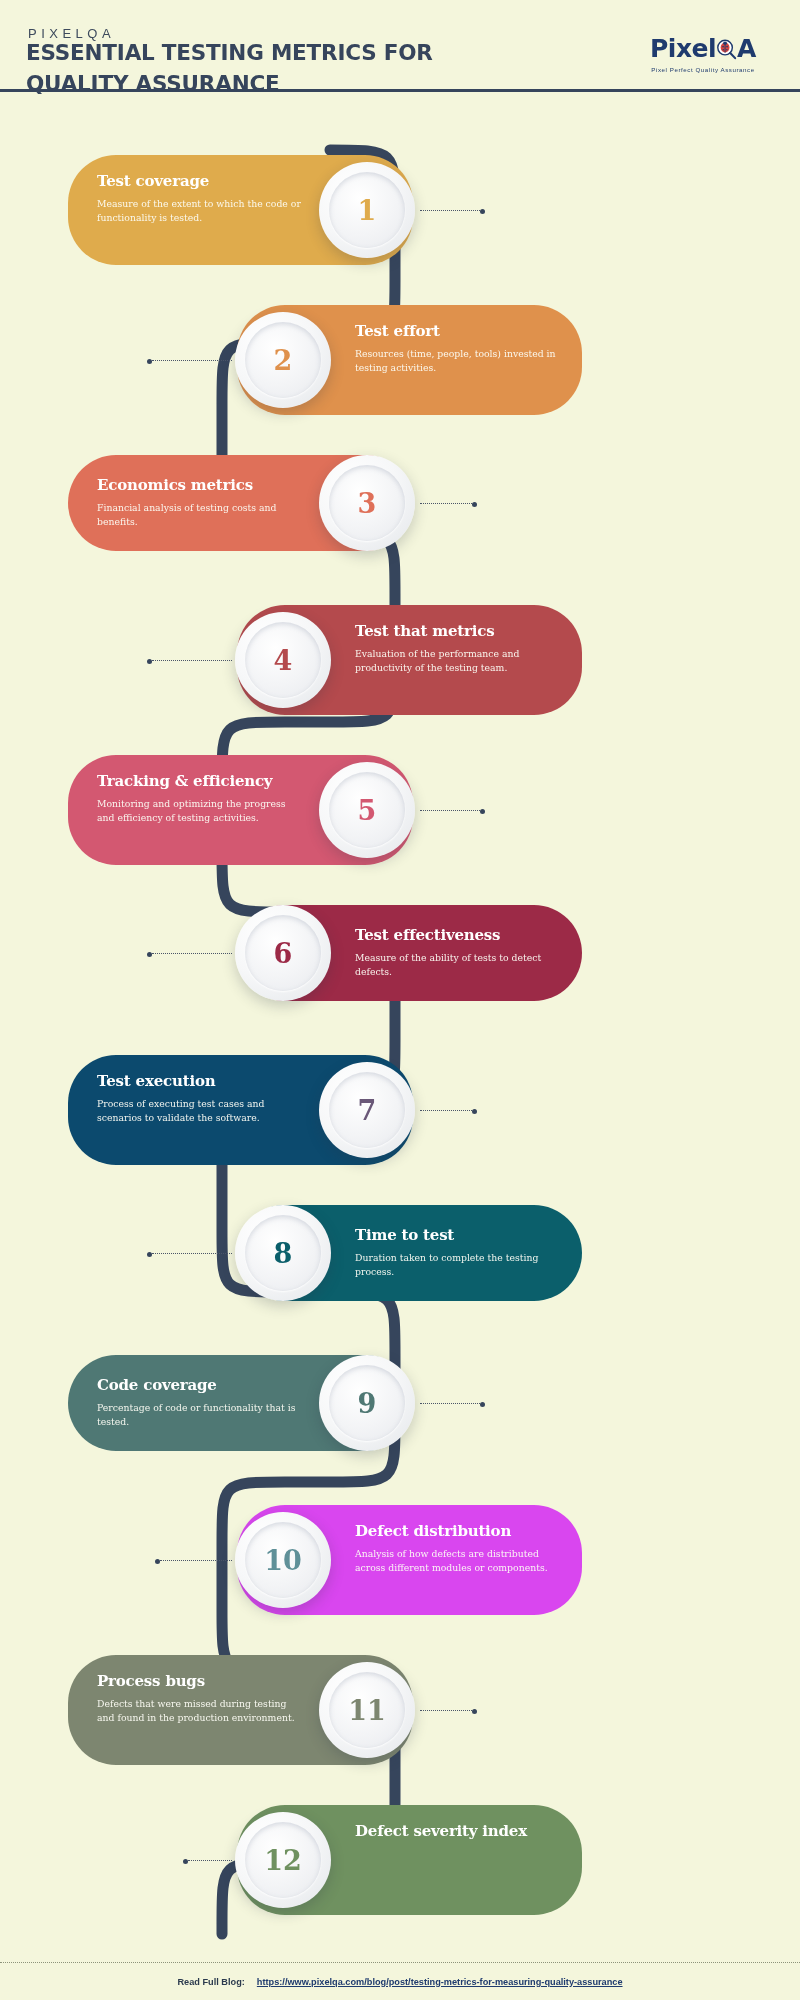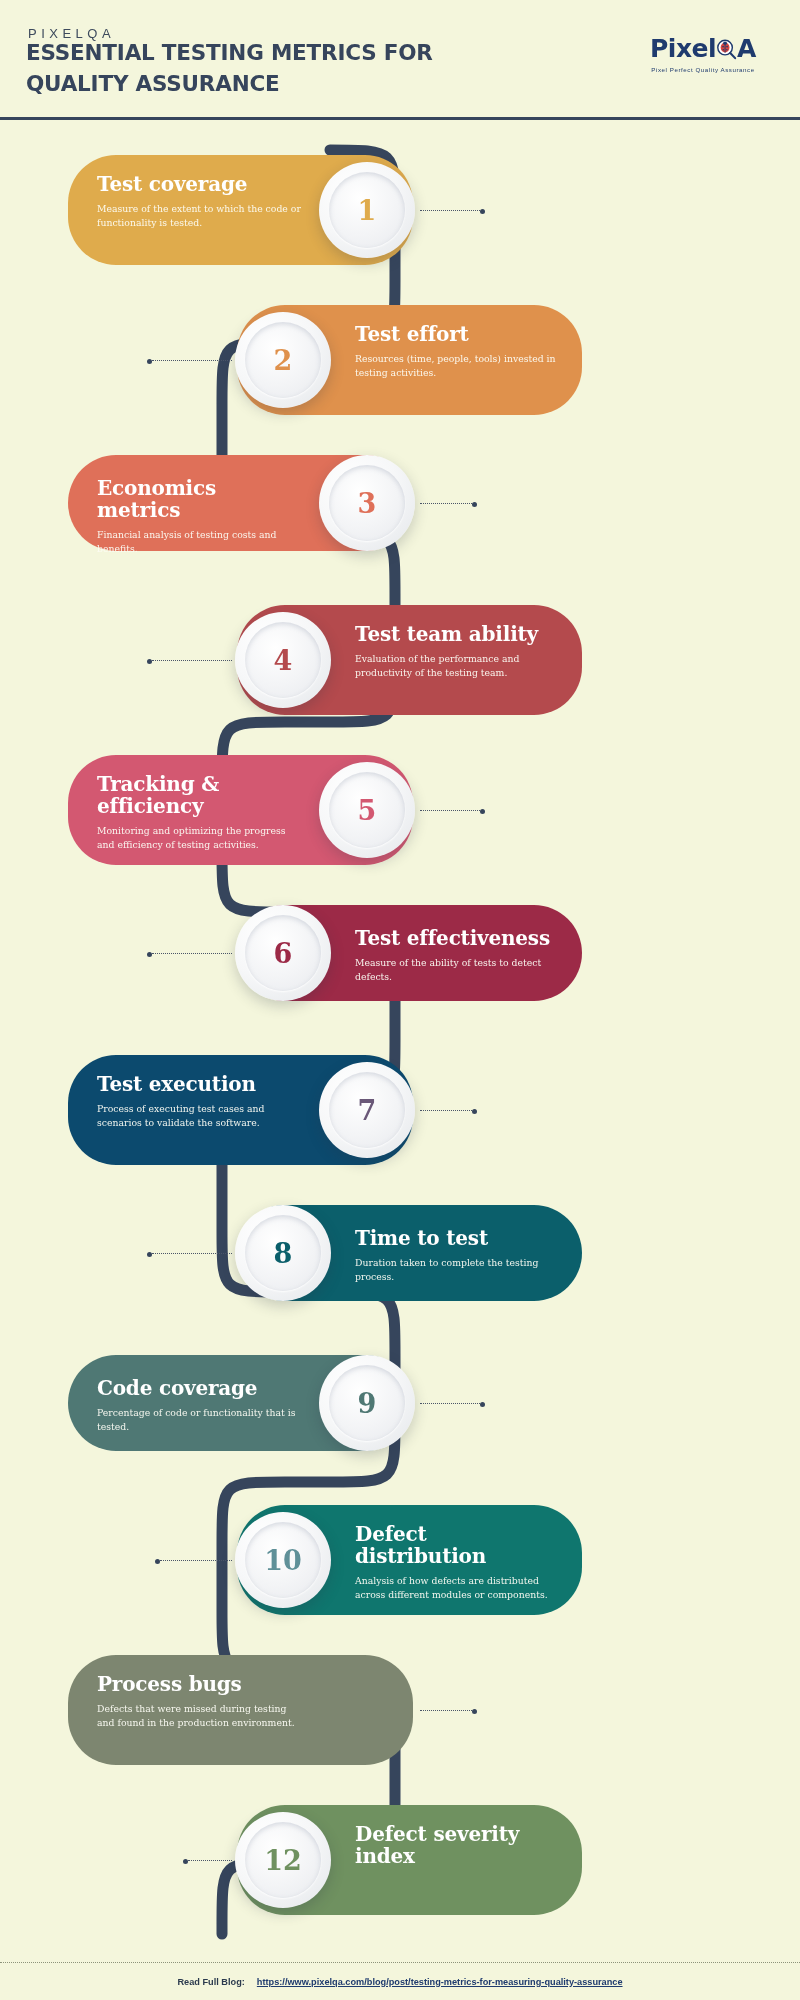--- a/index.html
+++ b/index.html
@@ -15,21 +15,21 @@
     width: 800px;
     height: 2000px;
     background: #f4f6dc;
   }
 
   
   .header {
     position: absolute;
     top: 0; left: 0;
     width: 800px;
-    height: 120px;
+    height: 92px;
     background: #f4f6dc;
     border-bottom: 3px solid #36455c;
   }
   .kicker {
     position: absolute;
     left: 28px; top: 26px;
     font-size: 13px;
     letter-spacing: 4.5px;
     font-weight: 500;
     color: #3d4a5c;
@@ -103,21 +103,21 @@
     top: 0;
     width: 205px;
     padding-top: 2px;
   }
   .card.left  .card-text { left: 29px;  text-align: left; }
   .card.right .card-text { right: 22px; text-align: left; }
 
   .card-title {
     font-family: "DejaVu Serif", serif;
     font-weight: 700;
-    font-size: 20px;
+    font-size: 15px;
     line-height: 1.1;
     color: #ffffff;
     letter-spacing: -0.2px;
   }
   .card.right .card-title { text-align: left; }
   .card-desc {
     margin-top: 7px;
     font-family: "DejaVu Serif", serif;
     font-size: 9.3px;
     line-height: 1.52;
@@ -295,21 +295,21 @@
         </div>
         <div class="badge" style="top: 0px;">
           <div class="badge-num" style="color: rgb(223, 112, 89);">3</div>
         </div>
       </div>
       <div class="dots" style="top: 503px; left: 420px; width: 52px;">
         <div class="dot-end" style="right: -5px;"></div>
       </div>
       <div class="card right" style="top: 605px; height: 110px; background: rgb(180, 74, 77);">
         <div class="card-text" style="top: 16px;">
-          <div class="card-title">Test team ability</div>
+          <div class="card-title">Test that metrics</div>
           <div class="card-desc">Evaluation of the performance and productivity of the testing team.</div>
         </div>
         <div class="badge" style="top: 7px;">
           <div class="badge-num" style="color: rgb(180, 74, 77);">4</div>
         </div>
       </div>
       <div class="dots" style="top: 660px; left: 152px; width: 80px;">
         <div class="dot-end" style="left: -5px;"></div>
       </div>
       <div class="card left" style="top: 755px; height: 110px; background: rgb(211, 88, 113);">
@@ -365,36 +365,39 @@
           <div class="card-title">Code coverage</div>
           <div class="card-desc">Percentage of code or functionality that is tested.</div>
         </div>
         <div class="badge" style="top: 0px;">
           <div class="badge-num" style="color: rgb(79, 120, 116);">9</div>
         </div>
       </div>
       <div class="dots" style="top: 1403px; left: 420px; width: 60px;">
         <div class="dot-end" style="right: -5px;"></div>
       </div>
-      <div class="card right" style="top: 1505px; height: 110px; background: #0f766e;">
+      <div class="card right" style="top: 1505px; height: 110px; background: #d946ef;">
         <div class="card-text" style="top: 16px;">
           <div class="card-title">Defect distribution</div>
           <div class="card-desc">Analysis of how defects are distributed across different modules or components.</div>
         </div>
         <div class="badge" style="top: 7px;">
           <div class="badge-num" style="color: rgb(95, 144, 152);">10</div>
         </div>
       </div>
       <div class="dots" style="top: 1560px; left: 160px; width: 72px;">
         <div class="dot-end" style="left: -5px;"></div>
       </div>
       <div class="card left" style="top: 1655px; height: 110px; background: rgb(125, 134, 112);">
         <div class="card-text" style="top: 16px;">
           <div class="card-title">Process bugs</div>
           <div class="card-desc">Defects that were missed during testing and found in the production environment.</div>
+        </div>
+        <div class="badge" style="top: 7px;">
+          <div class="badge-num" style="color: rgb(125, 134, 112);">11</div>
         </div>
       </div>
       <div class="dots" style="top: 1710px; left: 420px; width: 52px;">
         <div class="dot-end" style="right: -5px;"></div>
       </div>
       <div class="card right" style="top: 1805px; height: 110px; background: rgb(111, 145, 96);">
         <div class="card-text" style="top: 16px;">
           <div class="card-title">Defect severity index</div>
         </div>
         <div class="badge" style="top: 7px;">

